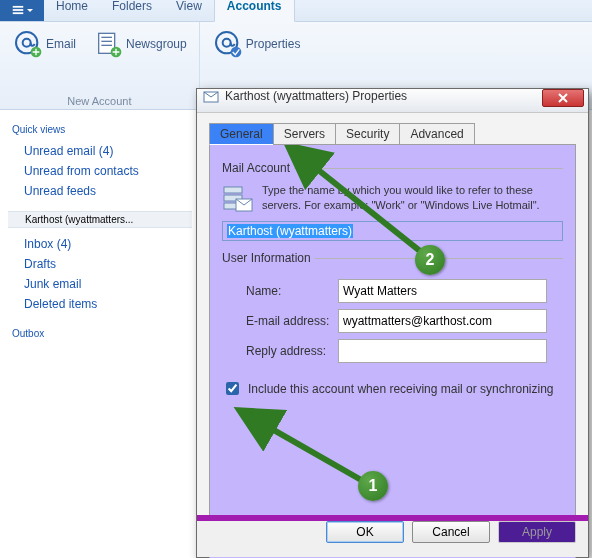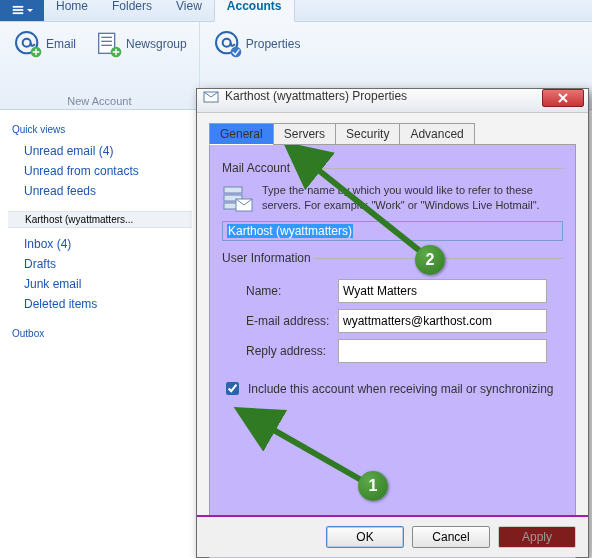--- a/index.html
+++ b/index.html
@@ -49,24 +49,24 @@
   .acct-input{width:100%;margin-top:6px;border:1px solid #7a9ccf;padding:2px 4px;font-size:12px;}
   .acct-input .sel{background:#3399ff;color:#fff;padding:0 1px;}
   
   .form-row{display:flex;align-items:center;margin:6px 16px;}
   .form-row label{width:100px;font-size:12px;color:#333;padding-left:8px;}
   .form-row input{flex:1;border:1px solid #a9a9a9;padding:11px 4px;font-size:12px;height:20px;}
   
   .chk-row{display:flex;align-items:center;gap:6px;margin-top:8px;font-size:12px;color:#333;}
   .chk-row input{accent-color:#2a64ab;}
   
-  .dlg-buttons{position:absolute;left:0;right:0;bottom:0;height:42px;background:#f0f0f0;border-top:2px solid #a21caf;display:flex;justify-content:flex-end;align-items:center;gap:8px;padding:0 12px;}
+  .dlg-buttons{position:absolute;left:0;right:0;bottom:0;height:42px;background:#f0f0f0;border-top:6px solid #a21caf;display:flex;justify-content:flex-end;gap:8px;padding:0 12px;}
   .btn{min-width:78px;height:22px;border:1px solid #8a8a8a;background:linear-gradient(#fdfdfd,#e4e4e4);font-size:12px;cursor:pointer;border-radius:2px;}
   .btn.default{border:1px solid #4a8ad4;box-shadow:0 0 0 1px #a9cdf3 inset;}
-  .btn.disabled{color:#9a9a9a;border-color:#c9c9c9;background:#7f1d1d;cursor:default;}
+  .btn.disabled{color:#9a9a9a;border-color:#c9c9c9;background:#4c1d95;cursor:default;}
   
   
   .arrow{position:absolute;pointer-events:none;}
   .badge{position:absolute;width:30px;height:30px;border-radius:50%;background:radial-gradient(circle at 35% 30%,#5ea84a,#2f7a22);color:#fff;display:flex;align-items:center;justify-content:center;font-size:16px;font-weight:bold;box-shadow:1px 1px 3px rgba(0,0,0,.4);pointer-events:none;}
 </style>
 </head>
 <body>
 
 <div class="ribbon-tabs">
   <div class="title-btn">

